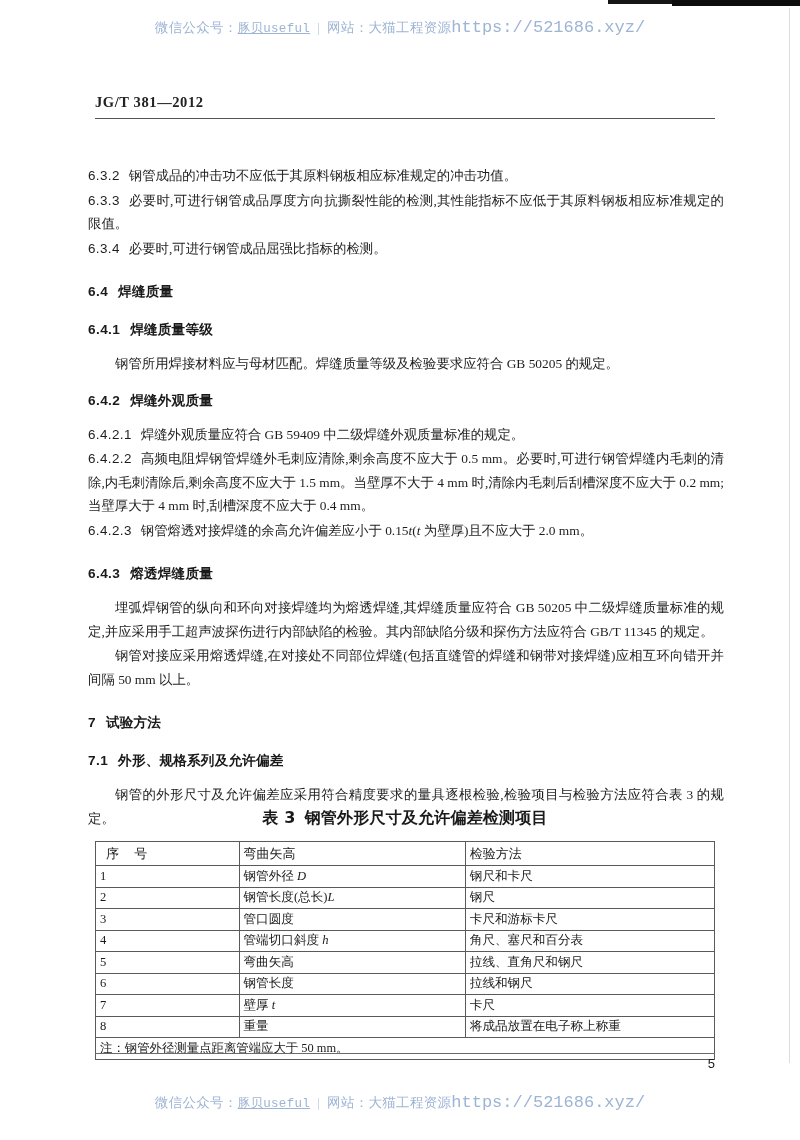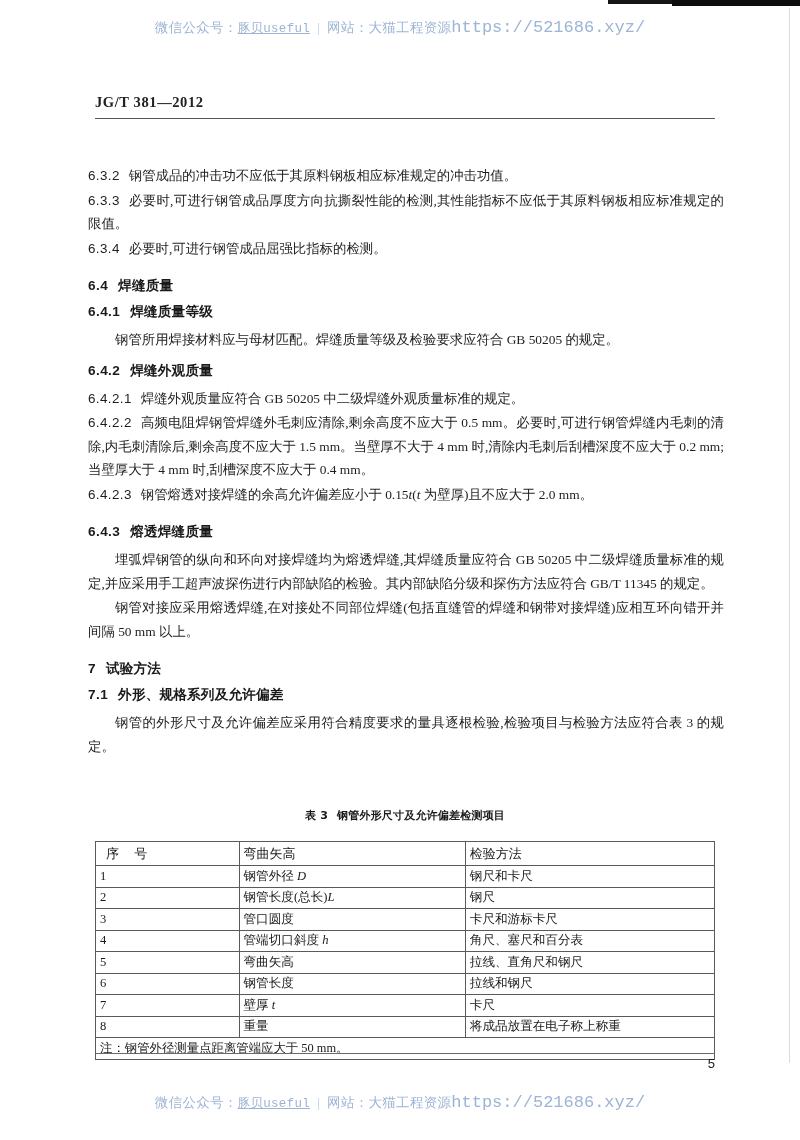--- a/index.html
+++ b/index.html
@@ -114,40 +114,40 @@
   .clause-no {
     font-family: "Liberation Sans", "DejaVu Sans", sans-serif;
     letter-spacing: 0.4px;
     margin-right: 9px;
   }
   .indent { text-indent: 27px; }
 
   h3.heading {
     margin: 11px 0 9px 0;
     font-size: 13.6px;
-    line-height: 15px;
+    line-height: 26px;
     font-weight: bold;
     font-family: "DejaVu Sans", "Liberation Sans", sans-serif;
     letter-spacing: 0.2px;
   }
   h3.heading .clause-no {
     font-weight: bold;
     margin-right: 10px;
   }
   h3.heading.spaced { margin-top: 18px; }
   .it { font-style: italic; font-family: "Liberation Serif", serif; }
 
   
   .table-caption {
     position: absolute;
     top: 808px;
     left: 95px;
     width: 620px;
     text-align: center;
-    font-size: 11px;
+    font-size: 16px;
     font-weight: bold;
     font-family: "DejaVu Sans", "Liberation Sans", sans-serif;
     letter-spacing: 0.2px;
   }
   .tbl-cap-no { margin-right: 9px; }
 
   table.spec {
     position: absolute;
     top: 841px;
     left: 95px;
@@ -232,21 +232,21 @@
     <span class="clause-no">6.4.1</span><span>焊缝质量等级</span>
   </h3>
 
   <p class="para indent">钢管所用焊接材料应与母材匹配。焊缝质量等级及检验要求应符合 GB 50205 的规定。</p>
 
   <h3 class="heading">
     <span class="clause-no">6.4.2</span><span>焊缝外观质量</span>
   </h3>
 
   <p class="para">
-    <span class="clause-no">6.4.2.1</span><span>焊缝外观质量应符合 GB 50205 中二级焊缝外观质量标准的规定。</span>
+    <span class="clause-no">6.4.2.1</span><span>焊缝外观质量应符合 GB 59409 中二级焊缝外观质量标准的规定。</span>
   </p>
 
   <p class="para">
     <span class="clause-no">6.4.2.2</span><span>高频电阻焊钢管焊缝外毛刺应清除,剩余高度不应大于 0.5 mm。必要时,可进行钢管焊缝内毛刺的清除,内毛刺清除后,剩余高度不应大于 1.5 mm。当壁厚不大于 4 mm 时,清除内毛刺后刮槽深度不应大于 0.2 mm;当壁厚大于 4 mm 时,刮槽深度不应大于 0.4 mm。</span>
   </p>
 
   <p class="para">
     <span class="clause-no">6.4.2.3</span><span>钢管熔透对接焊缝的余高允许偏差应小于 0.15</span><span class="it">t</span><span>(</span><span class="it">t</span><span> 为壁厚)且不应大于 2.0 mm。</span>
   </p>
 

